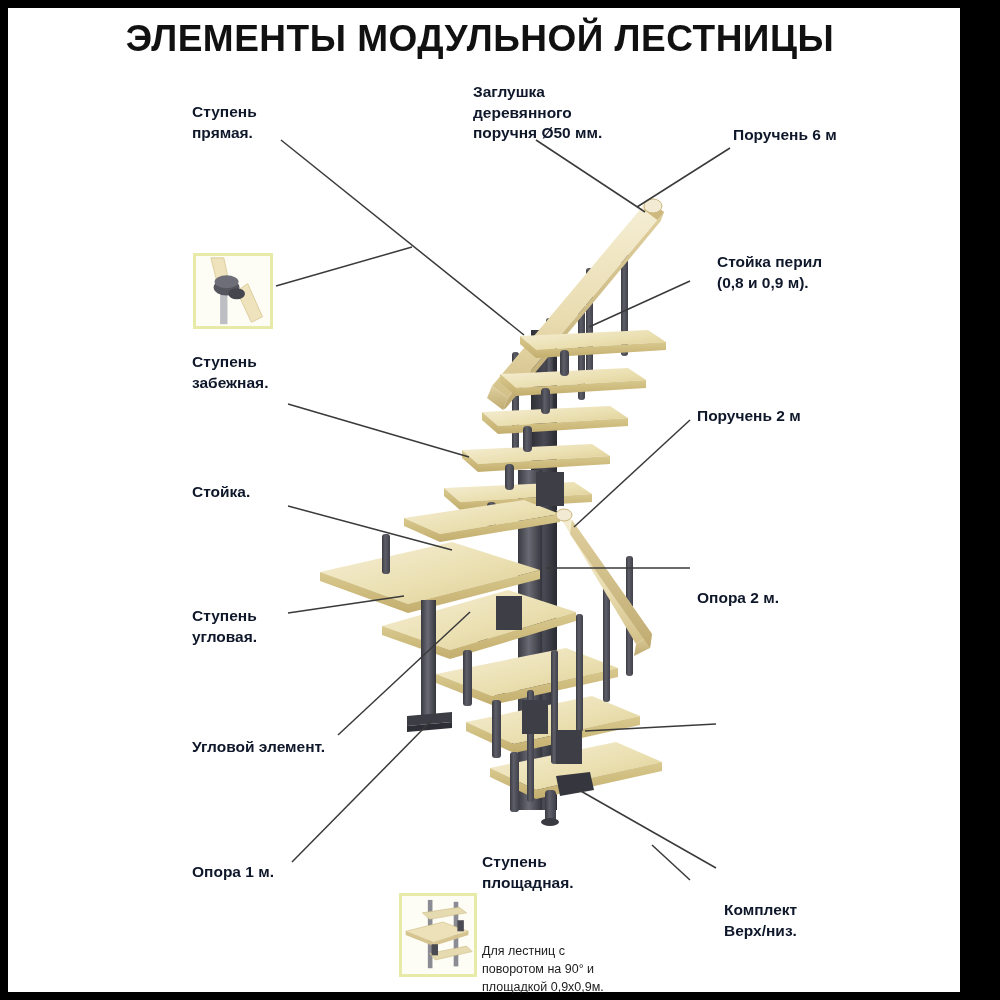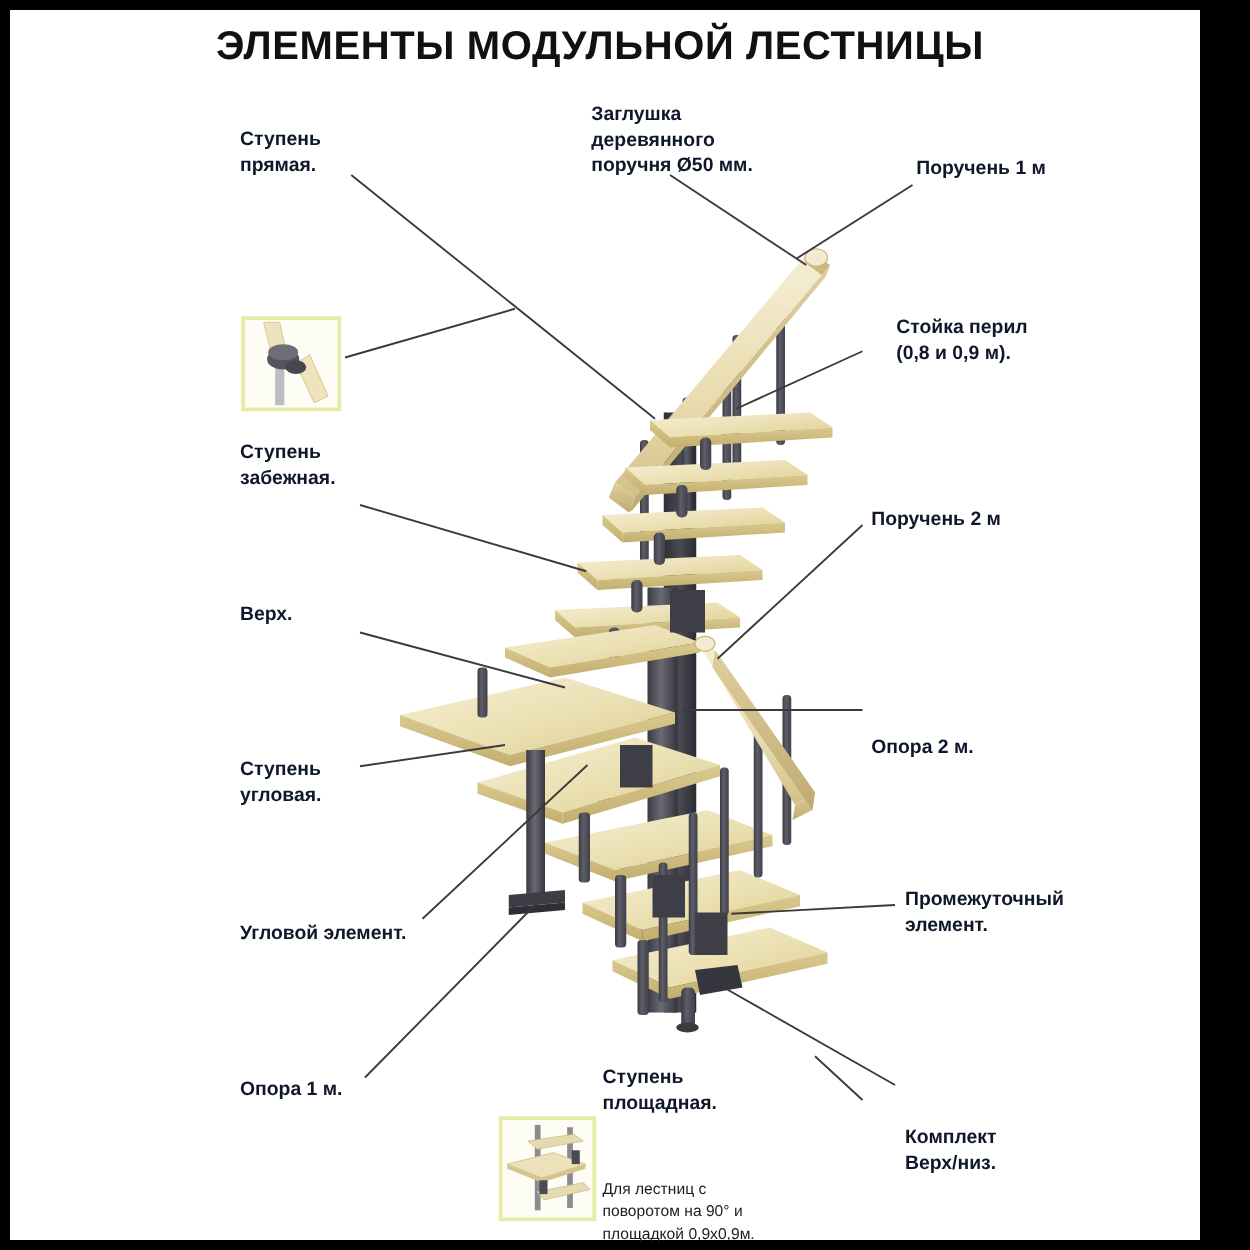--- a/index.html
+++ b/index.html
@@ -8,21 +8,21 @@
 
   
   .edge{position:absolute;background:#000;}
   .edge-top{left:0;top:0;width:1000px;height:8px;}
   .edge-bottom{left:0;bottom:0;width:1000px;height:8px;}
   .edge-left{left:0;top:0;width:8px;height:1000px;}
   .edge-right{right:0;top:0;width:40px;height:1000px;}
 
   #title{
     position:absolute;left:0;top:18px;width:960px;text-align:center;
-    font-size:32px;font-weight:bold;letter-spacing:0.5px;color:#111;
+    font-size:37px;font-weight:bold;letter-spacing:0.5px;color:#111;
     font-family:"Liberation Sans",sans-serif;
   }
 
   .label{
     position:absolute;font-size:15.5px;font-weight:bold;color:#0f172a;
     line-height:1.33;white-space:pre-line;
   }
   .sublabel{
     position:absolute;font-size:12.5px;font-weight:normal;color:#1c1c1c;
     line-height:1.42;white-space:pre-line;margin-top:48px;
@@ -250,37 +250,35 @@
       <polygon points="30,62 70,54 76,60 36,69" fill="#e6dab0" stroke="#cbb87e" stroke-width="0.6"></polygon>
       <rect x="60" y="26" width="7" height="12" fill="#4a4a52"></rect>
       <rect x="32" y="52" width="7" height="12" fill="#4a4a52"></rect>
     </svg>
   </div>
 
   <div class="label" style="left:192px;top:102px;">Ступень
 прямая.</div>
   <div class="label" style="left:192px;top:352px;">Ступень
 забежная.</div>
-  <div class="label" style="left:192px;top:482px;">Верх.</div>
+  <div class="label" style="left:192px;top:482px;">Стойка.</div>
   <div class="label" style="left:192px;top:606px;">Ступень
 угловая.</div>
   <div class="label" style="left:192px;top:737px;">Угловой элемент.</div>
   <div class="label" style="left:192px;top:862px;">Опора 1 м.</div>
   <div class="label" style="left:473px;top:82px;">Заглушка
 деревянного
 поручня Ø50 мм.</div>
   <div class="label" style="left:482px;top:852px;">Ступень
 площадная.</div>
-  <div class="label" style="left:733px;top:125px;">Поручень 1 м</div>
+  <div class="label" style="left:733px;top:125px;">Поручень 6 м</div>
   <div class="label" style="left:697px;top:252px;margin-left:20px;">Стойка перил
 (0,8 и 0,9 м).</div>
   <div class="label" style="left:697px;top:406px;">Поручень 2 м</div>
   <div class="label" style="left:697px;top:564px;margin-top:24px;">Опора 2 м.</div>
-  <div class="label" style="left:724px;top:710px;">Промежуточный
-элемент.</div>
   <div class="label" style="left:724px;top:900px;">Комплект
 Верх/низ.</div>
 
   <div class="sublabel" style="left:482px;top:895px;">Для лестниц с
 поворотом на 90° и
 площадкой 0,9х0,9м.</div>
 
 </div>
 
 </body></html>

